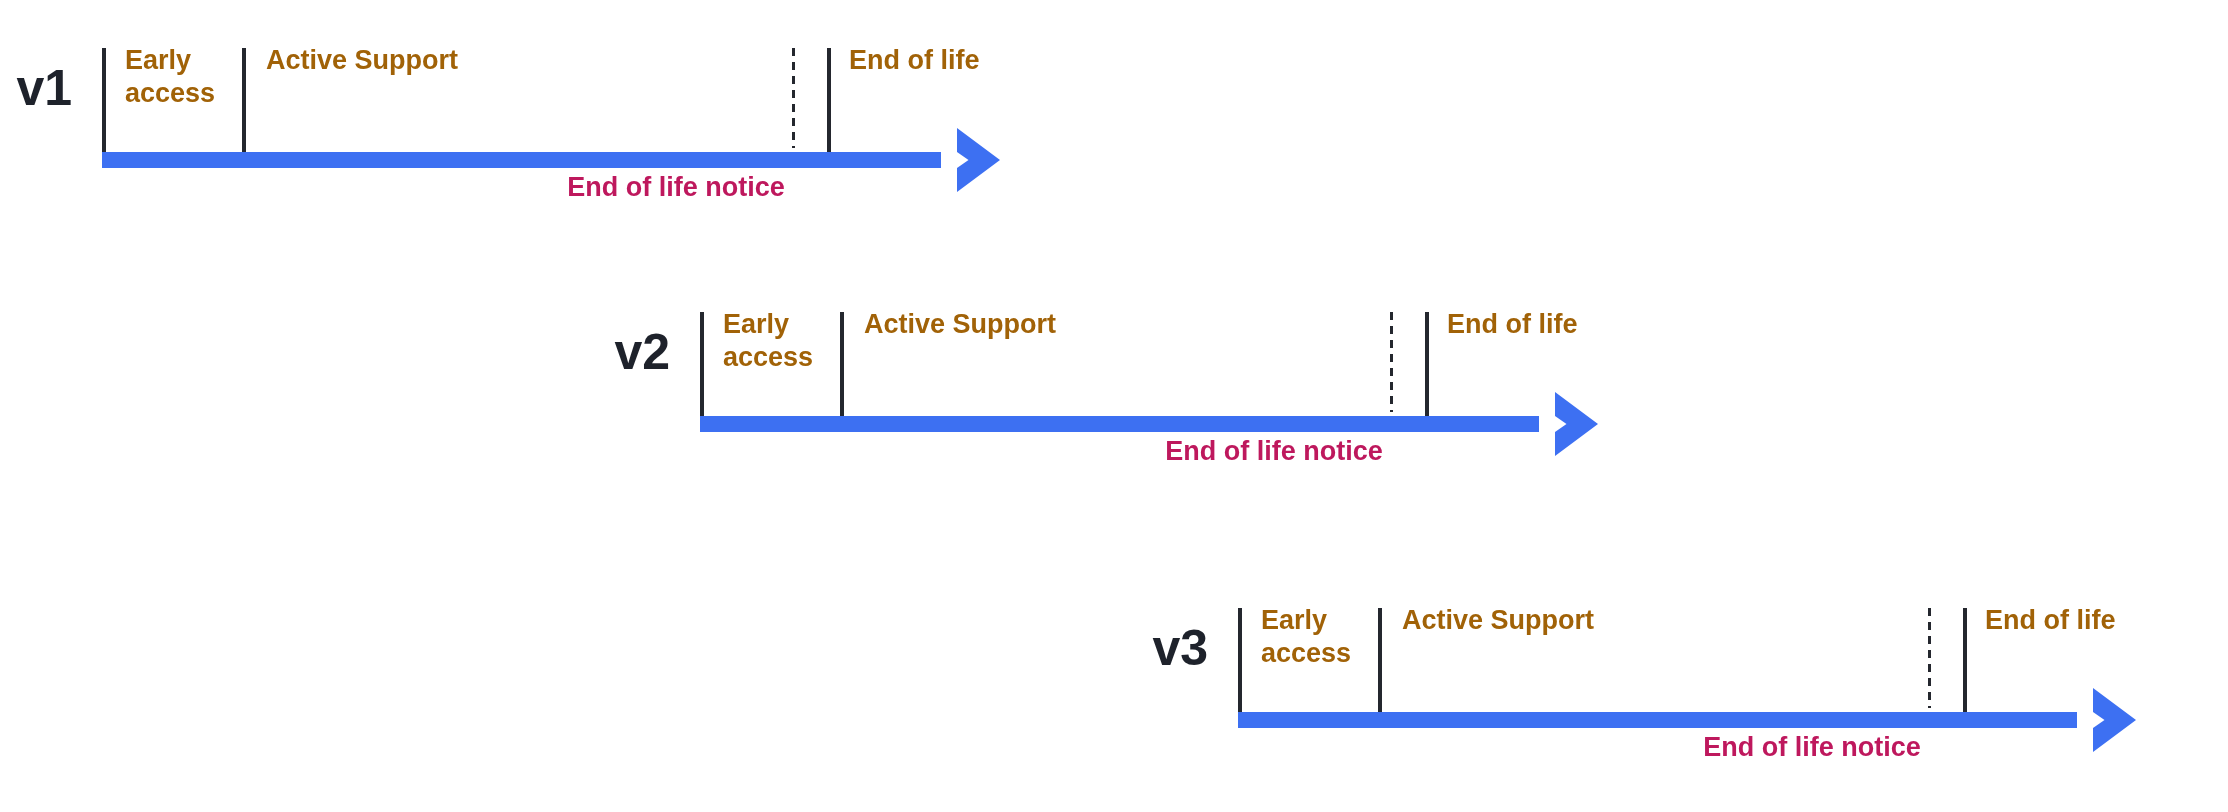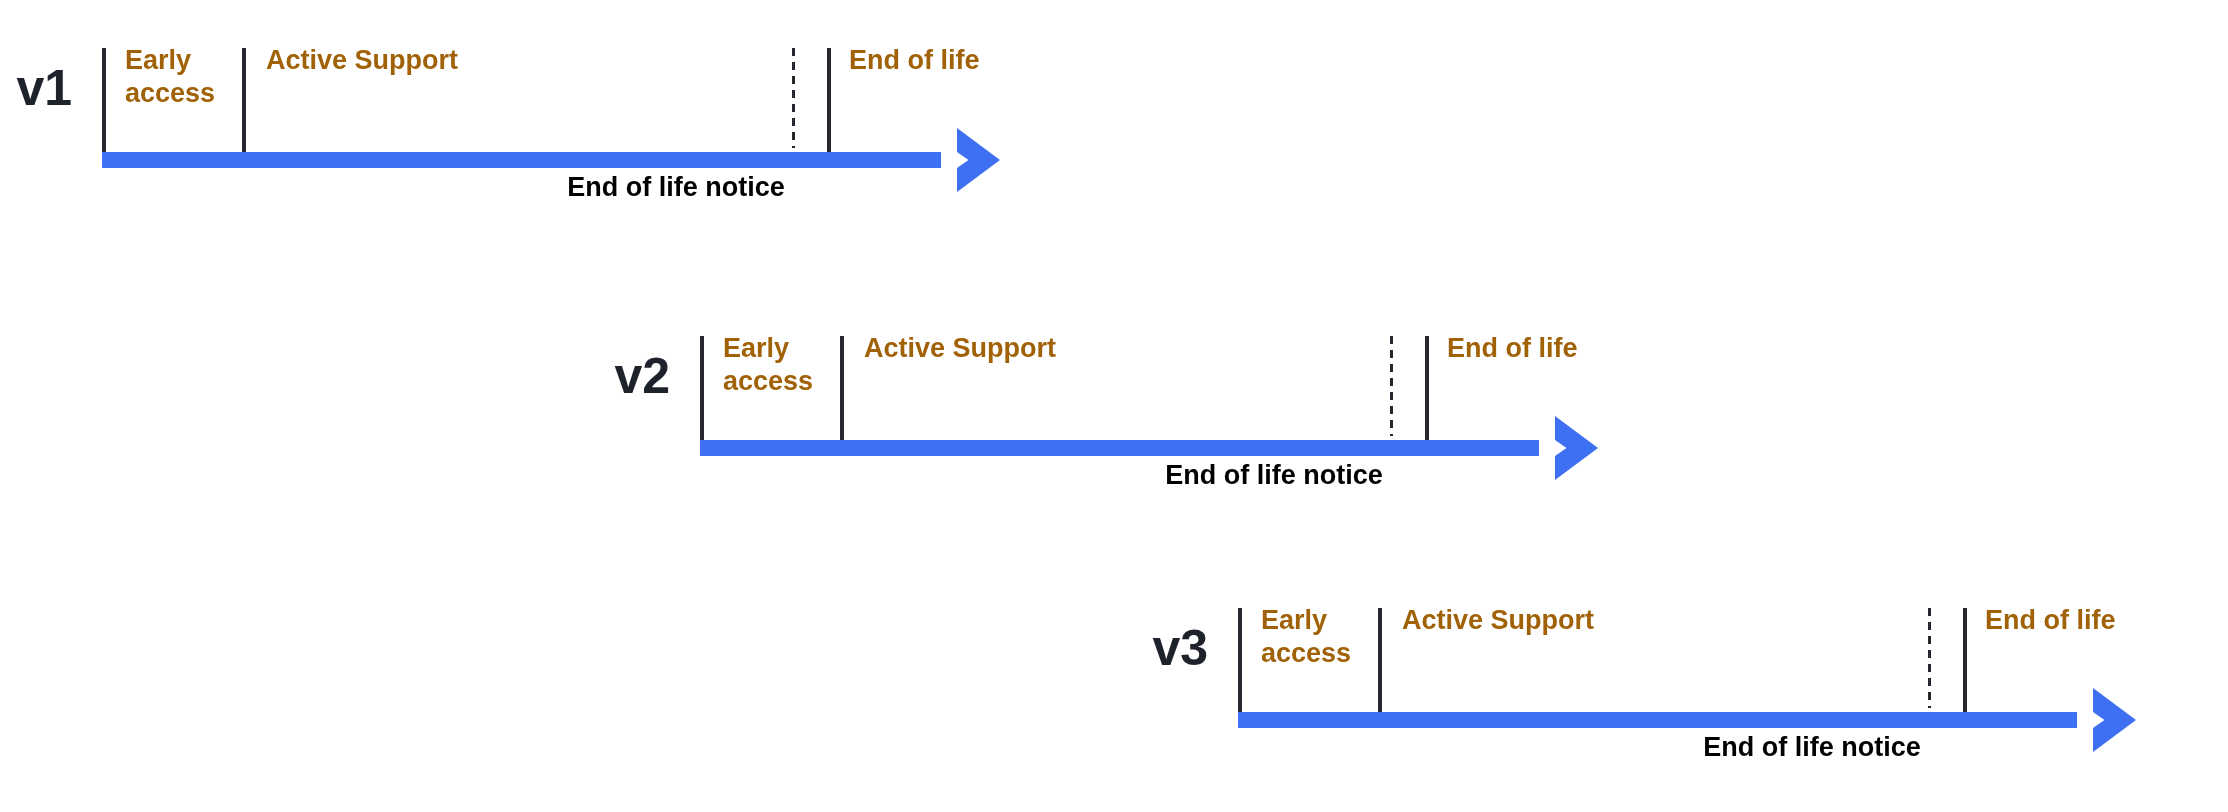--- a/index.html
+++ b/index.html
@@ -14,21 +14,21 @@
     overflow: hidden;
     font-family: "Liberation Sans", "DejaVu Sans", sans-serif;
     color: #1e222b;
   }
   .timeline {
     position: absolute;
     width: 940px;
     height: 180px;
   }
   .timeline.r1 { left: 104px; top: 48px;  }
-  .timeline.r2 { left: 702px; top: 336px; }
+  .timeline.r2 { left: 702px; top: 312px; }
   .timeline.r3 { left: 1240px; top: 608px; }
 
   .version-label {
     position: absolute;
     left: -160px;
     top: 15px;
     width: 128px;
     text-align: right;
     font-size: 50px;
     font-weight: 700;
@@ -75,21 +75,21 @@
 
   .notice-label {
     position: absolute;
     left: 372px;
     top: 123px;
     width: 400px;
     text-align: center;
     font-size: 27px;
     font-weight: 700;
     line-height: 33px;
-    color: #000000;
+    color: #be185d;
     white-space: nowrap;
   }
 
   .arrow-svg {
     position: absolute;
     left: -2px;
     top: 78px;
     width: 910px;
     height: 70px;
     display: block;

